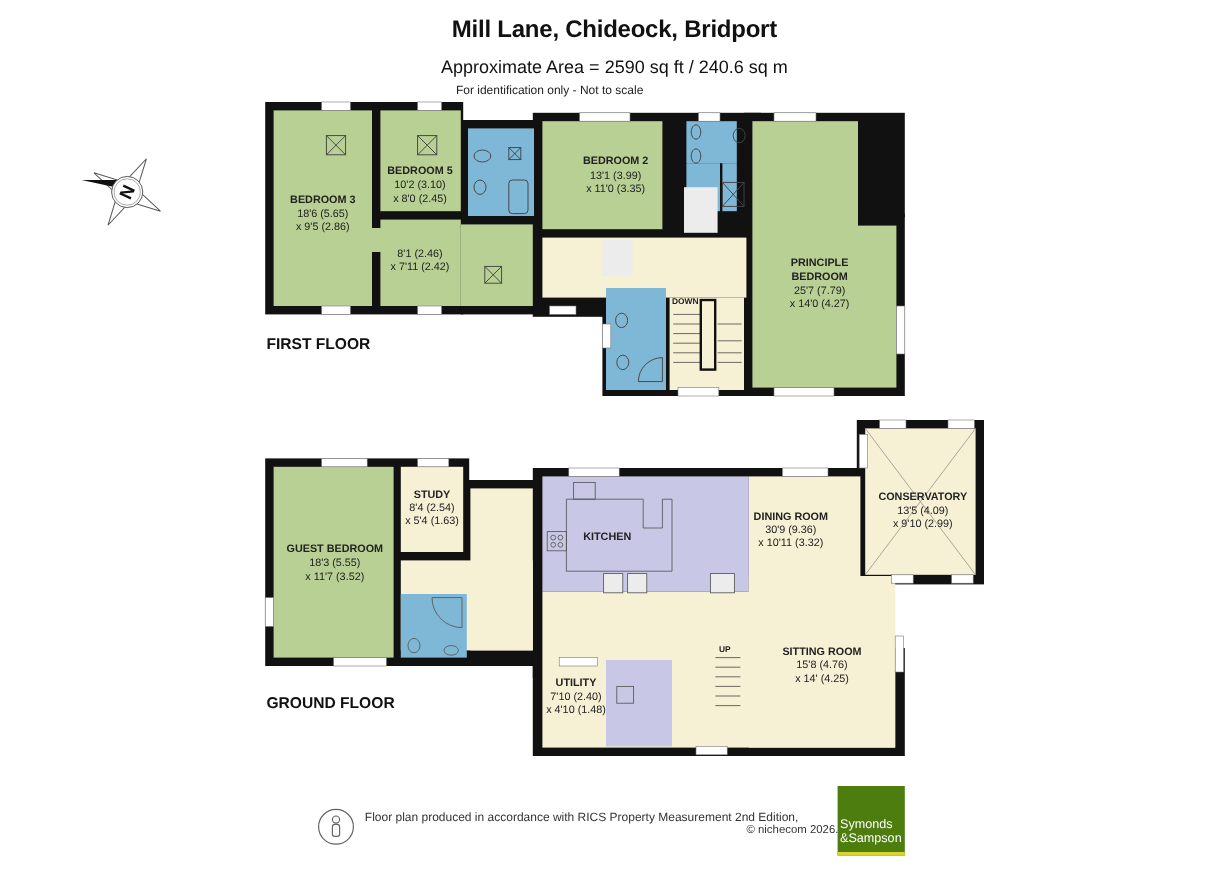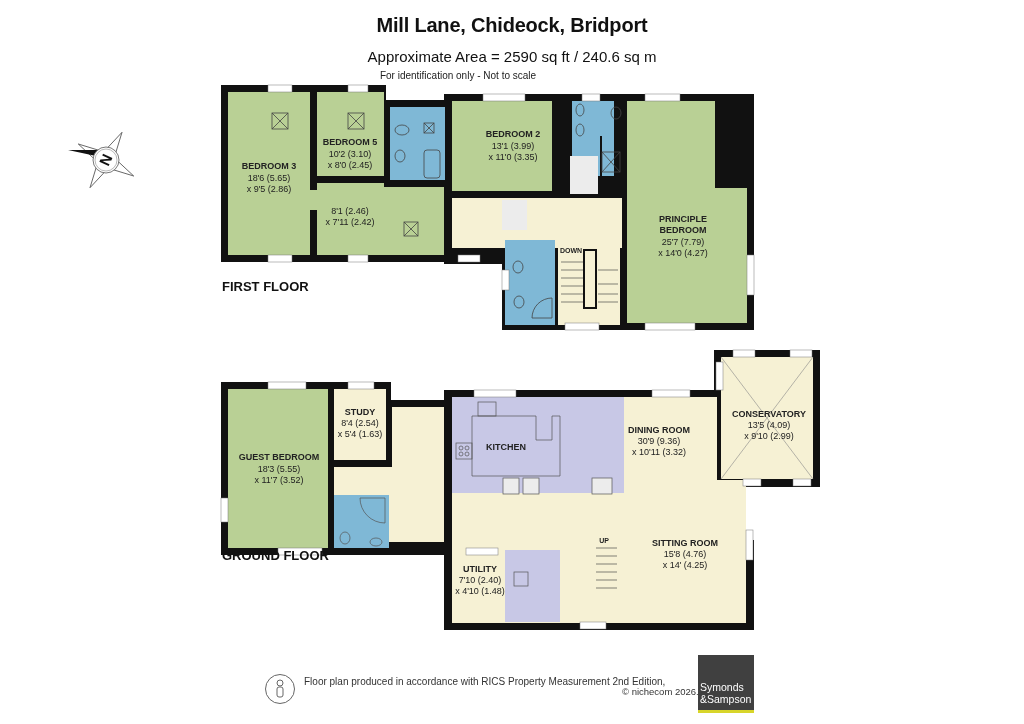--- a/index.html
+++ b/index.html
@@ -9,21 +9,21 @@
   .note{position:absolute;left:0;width:916px;top:70px;text-align:center;font-size:10px;color:#222;}
   .floor-label{position:absolute;font-size:13px;font-weight:bold;margin-top:16px;}
   svg{position:absolute;left:0;top:0;}
   .rl{font-family:"Liberation Sans",sans-serif;font-size:9px;font-weight:bold;fill:#222;text-anchor:middle;}
   .rd{font-family:"Liberation Sans",sans-serif;font-size:9px;fill:#222;text-anchor:middle;}
   .small{font-family:"Liberation Sans",sans-serif;font-size:7px;font-weight:bold;fill:#222;text-anchor:middle;}
   .footer{position:absolute;left:304px;top:676px;font-size:10px;line-height:12px;color:#333;width:440px;}
   .footer .line{display:block;white-space:nowrap;}
   .copyright{position:absolute;left:622px;top:686px;font-size:9.5px;color:#333;}
   .person-icon{position:absolute;left:265px;top:674px;width:28px;height:28px;border:1.2px solid #666;border-radius:50%;}
-  .logo{position:absolute;left:698px;top:655px;width:56px;height:58px;background:#404040;border-bottom:3px solid #d8d52a;color:#fff;font-size:10.5px;line-height:12px;padding:26px 0 0 2px;box-sizing:border-box;}
+  .logo{position:absolute;left:698px;top:655px;width:56px;height:58px;background:#4d7c0f;border-bottom:3px solid #d8d52a;color:#fff;font-size:10.5px;line-height:12px;padding:26px 0 0 2px;box-sizing:border-box;}
 </style>
 </head>
 <body>
 
 <div class="title">Mill Lane, Chideock, Bridport</div>
 <div class="area">Approximate Area = 2590 sq ft / 240.6 sq m</div>
 <div class="note">For identification only - Not to scale</div>
 
 <svg width="1024" height="724" viewBox="0 0 1024 724">
 
@@ -240,21 +240,21 @@
     <text class="rl" x="685" y="546">SITTING ROOM</text>
     <text class="rd" x="685" y="557">15'8 (4.76)</text>
     <text class="rd" x="685" y="568">x 14' (4.25)</text>
     <text class="rl" x="480" y="572">UTILITY</text>
     <text class="rd" x="480" y="583">7'10 (2.40)</text>
     <text class="rd" x="480" y="594">x 4'10 (1.48)</text>
   </g>
 </svg>
 
 <div class="floor-label" style="left:222px;top:263px;">FIRST FLOOR</div>
-<div class="floor-label" style="left:222px;top:532px;">GROUND FLOOR</div>
+<div class="floor-label" style="left:222px;top:562px;">GROUND FLOOR</div>
 
 <div class="person-icon">
   <svg width="28" height="28" viewBox="0 0 28 28">
       <circle cx="14" cy="8" r="3" fill="none" stroke="#666"></circle>
       <rect x="11" y="12" width="6" height="10" rx="2" fill="none" stroke="#666"></rect>
     </svg>
 </div>
 <div class="footer">
   <span class="line">Floor plan produced in accordance with RICS Property Measurement 2nd Edition,</span>
 </div>

